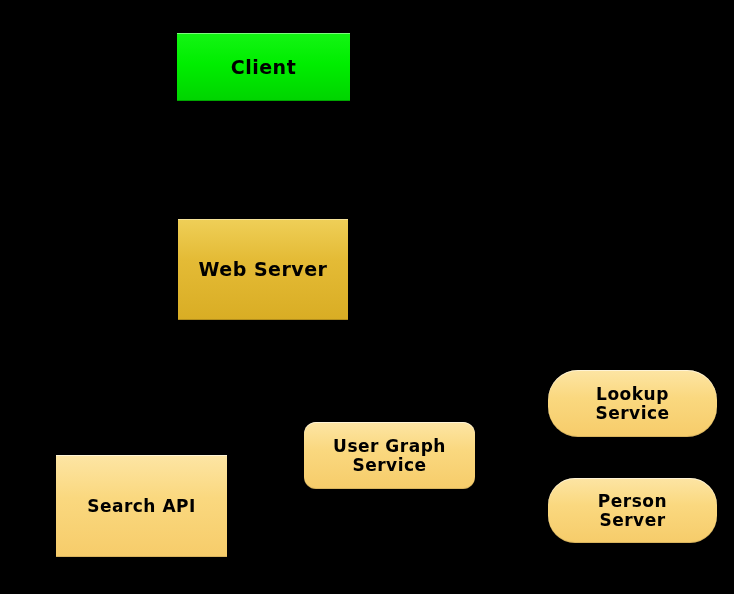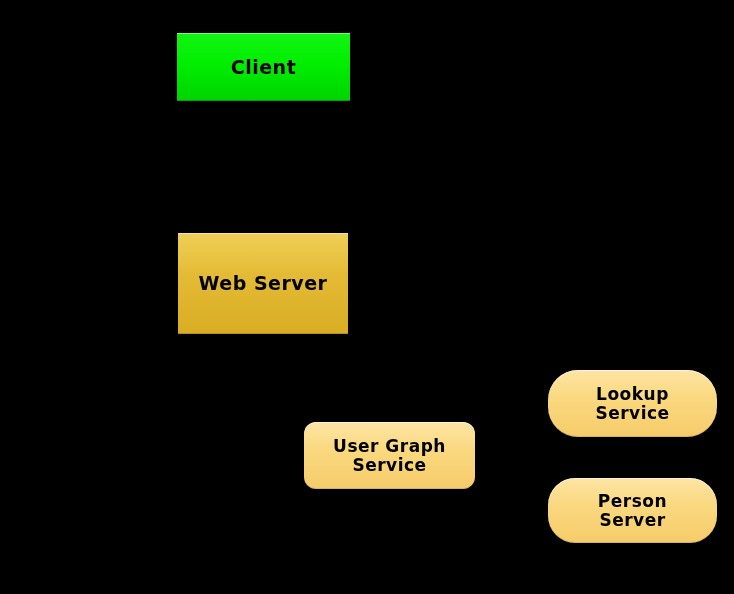--- a/index.html
+++ b/index.html
@@ -70,29 +70,32 @@
   <div class="edge" style="left:243px; top:101px; width:2px; height:116px;"></div>
   <div class="edge" style="left:121px; top:318px; width:2px; height:137px;"></div>
   <div class="edge" style="left:243px; top:318px; width:2px; height:104px;"></div>
   <div class="edge" style="left:328px; top:370px; width:200px; height:2px;"></div>
   <div class="edge" style="left:612px; top:437px; width:2px; height:41px;"></div>
 
   <div class="node green" style="left:157px; top:33px; width:173px; height:68px; font-size:19px;">
     <span class="label">Client</span>
   </div>
 
-  <div class="node gold" style="left:158px; top:233px; width:170px; height:101px; font-size:19px;">
+  <div class="node gold" style="left:158px; top:219px; width:170px; height:101px; font-size:19px;">
     <span class="label">Web Server</span>
   </div>
 
   <div class="node sand" style="left:284px; top:422px; width:171px; height:67px; font-size:17px;border-radius:12px;">
     <span class="label">User Graph
 Service</span>
   </div>
 
+  <div class="node sand" style="left:36px; top:455px; width:171px; height:102px; font-size:17px;">
+    <span class="label">Search API</span>
+  </div>
 
   <div class="node sand" style="left:528px; top:370px; width:169px; height:67px; font-size:17px;border-radius:30px;">
     <span class="label">Lookup
 Service</span>
   </div>
 
   <div class="node sand" style="left:528px; top:478px; width:169px; height:65px; font-size:17px;border-radius:27px;">
     <span class="label">Person
 Server</span>
   </div>

